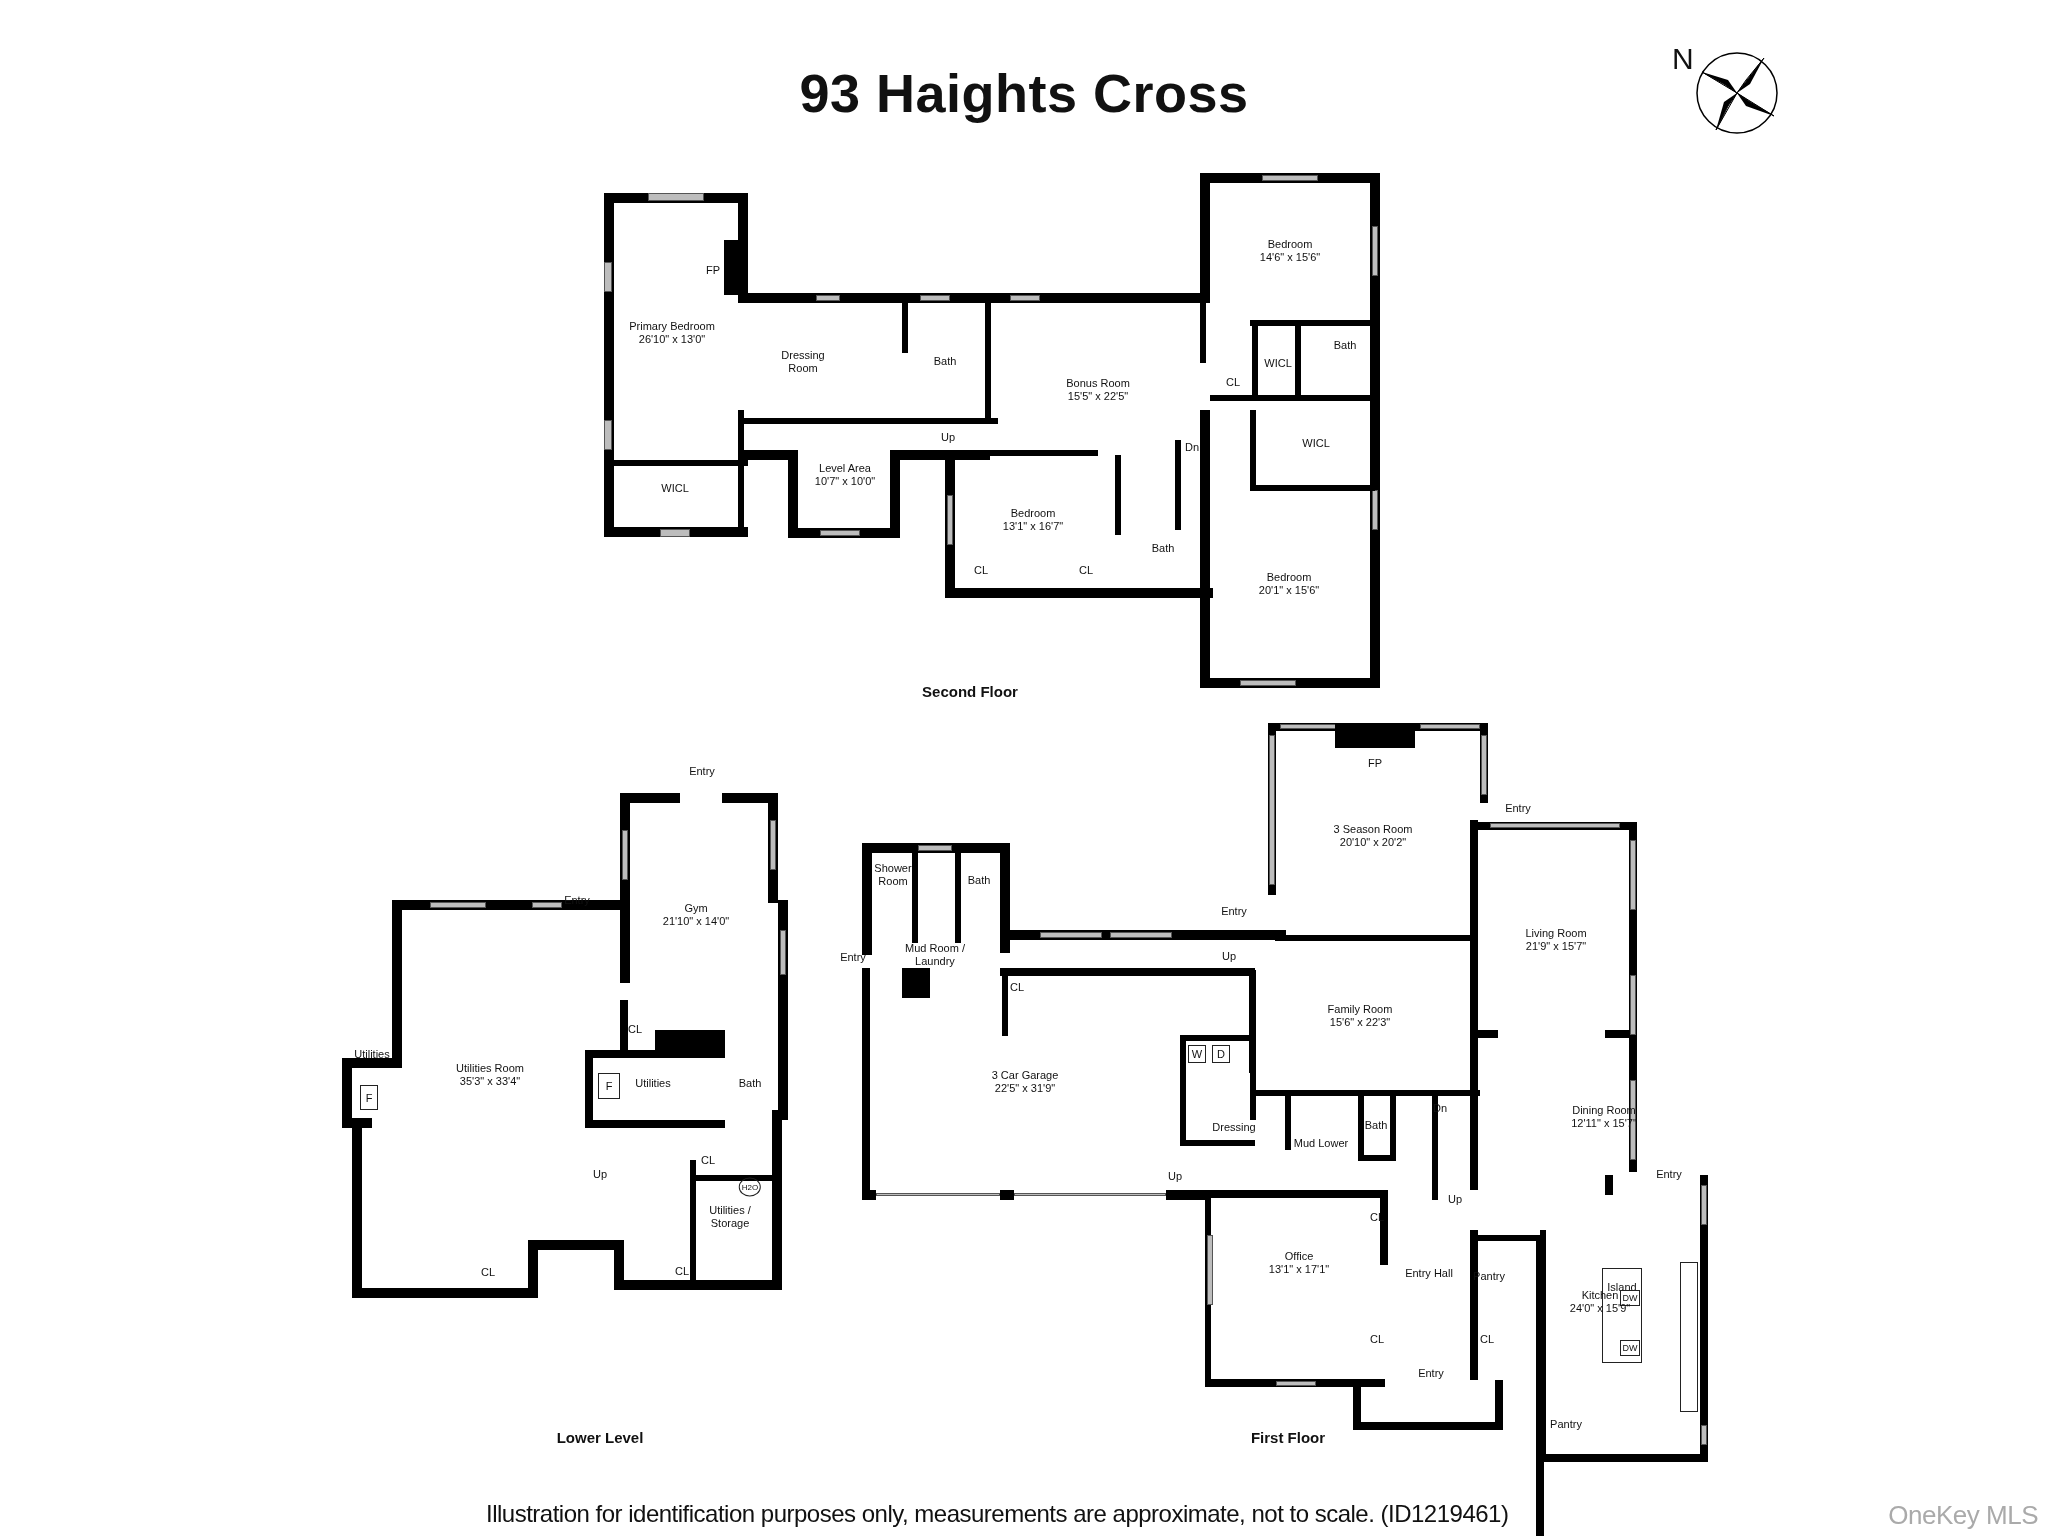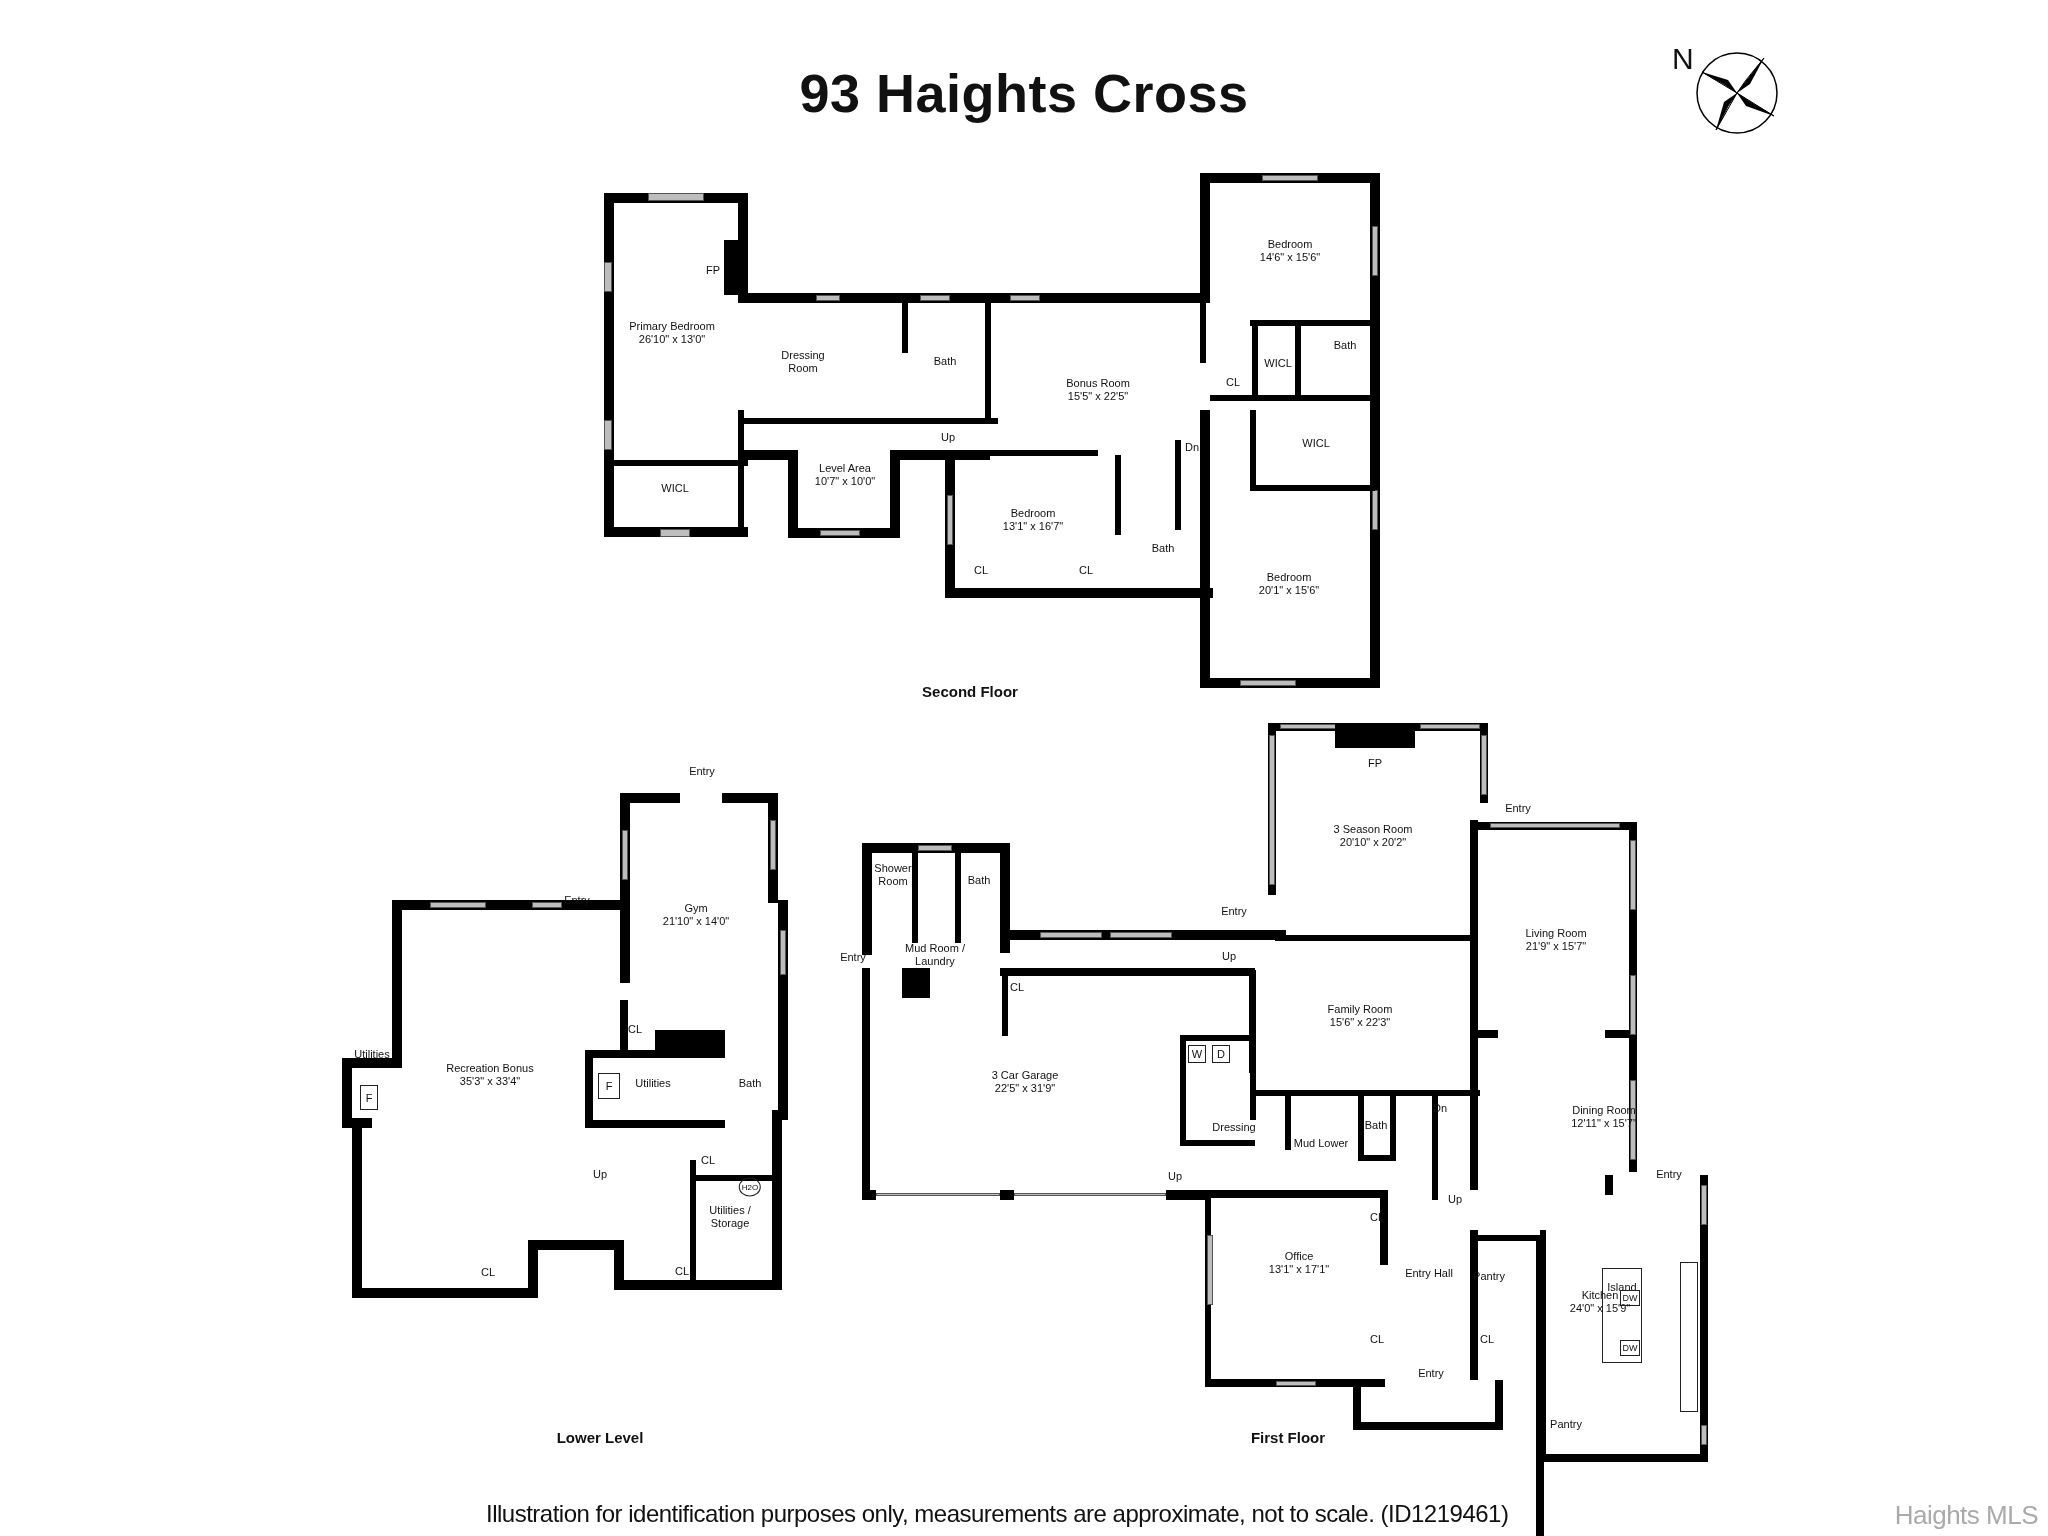--- a/index.html
+++ b/index.html
@@ -146,21 +146,21 @@
   <div class="box" style="left:360px;top:1085px;width:18px;height:25px">
       <span>F</span>
     </div>
   <div class="box" style="left:598px;top:1073px;width:22px;height:26px">
       <span>F</span>
     </div>
 
   <div class="lbl" style="left:702px;top:771px">Entry</div>
   <div class="lbl" style="left:696px;top:915px"><span>Gym</span><span class="dim">21'10" x 14'0"</span></div>
   <div class="lbl" style="left:577px;top:900px">Entry</div>
-  <div class="lbl" style="left:490px;top:1075px"><span>Recreation Bonus</span><span class="dim">35'3" x 33'4"</span></div>
+  <div class="lbl" style="left:490px;top:1075px"><span>Utilities Room</span><span class="dim">35'3" x 33'4"</span></div>
   <div class="lbl" style="left:372px;top:1054px">Utilities</div>
   <div class="lbl" style="left:635px;top:1029px">CL</div>
   <div class="lbl" style="left:653px;top:1083px">Utilities</div>
   <div class="lbl" style="left:750px;top:1083px">Bath</div>
   <div class="lbl" style="left:600px;top:1174px">Up</div>
   <div class="lbl" style="left:708px;top:1160px">CL</div>
   <div class="lbl" style="left:750px;top:1187px;font-size:8px;border:1px solid #222;border-radius:50%;padding:2px">H2O</div>
   <div class="lbl" style="left:730px;top:1217px;white-space:normal;width:60px">Utilities / Storage</div>
   <div class="lbl" style="left:488px;top:1272px">CL</div>
   <div class="lbl" style="left:682px;top:1271px">CL</div>
@@ -290,13 +290,13 @@
   <div class="lbl" style="left:1489px;top:1276px">Pantry</div>
   <div class="lbl" style="left:1600px;top:1302px"><span>Kitchen</span><span class="dim">24'0" x 15'9"</span></div>
   <div class="lbl" style="left:1377px;top:1339px">CL</div>
   <div class="lbl" style="left:1487px;top:1339px">CL</div>
   <div class="lbl" style="left:1431px;top:1373px">Entry</div>
   <div class="lbl" style="left:1566px;top:1424px">Pantry</div>
   <div class="floor" style="left:1288px;top:1429px">First Floor</div>
 </div>
 
 <div class="footer">Illustration for identification purposes only, measurements are approximate, not to scale. (ID1219461)</div>
-<div class="mls">Haights MLS</div>
+<div class="mls">OneKey MLS</div>
 
 </body></html>

